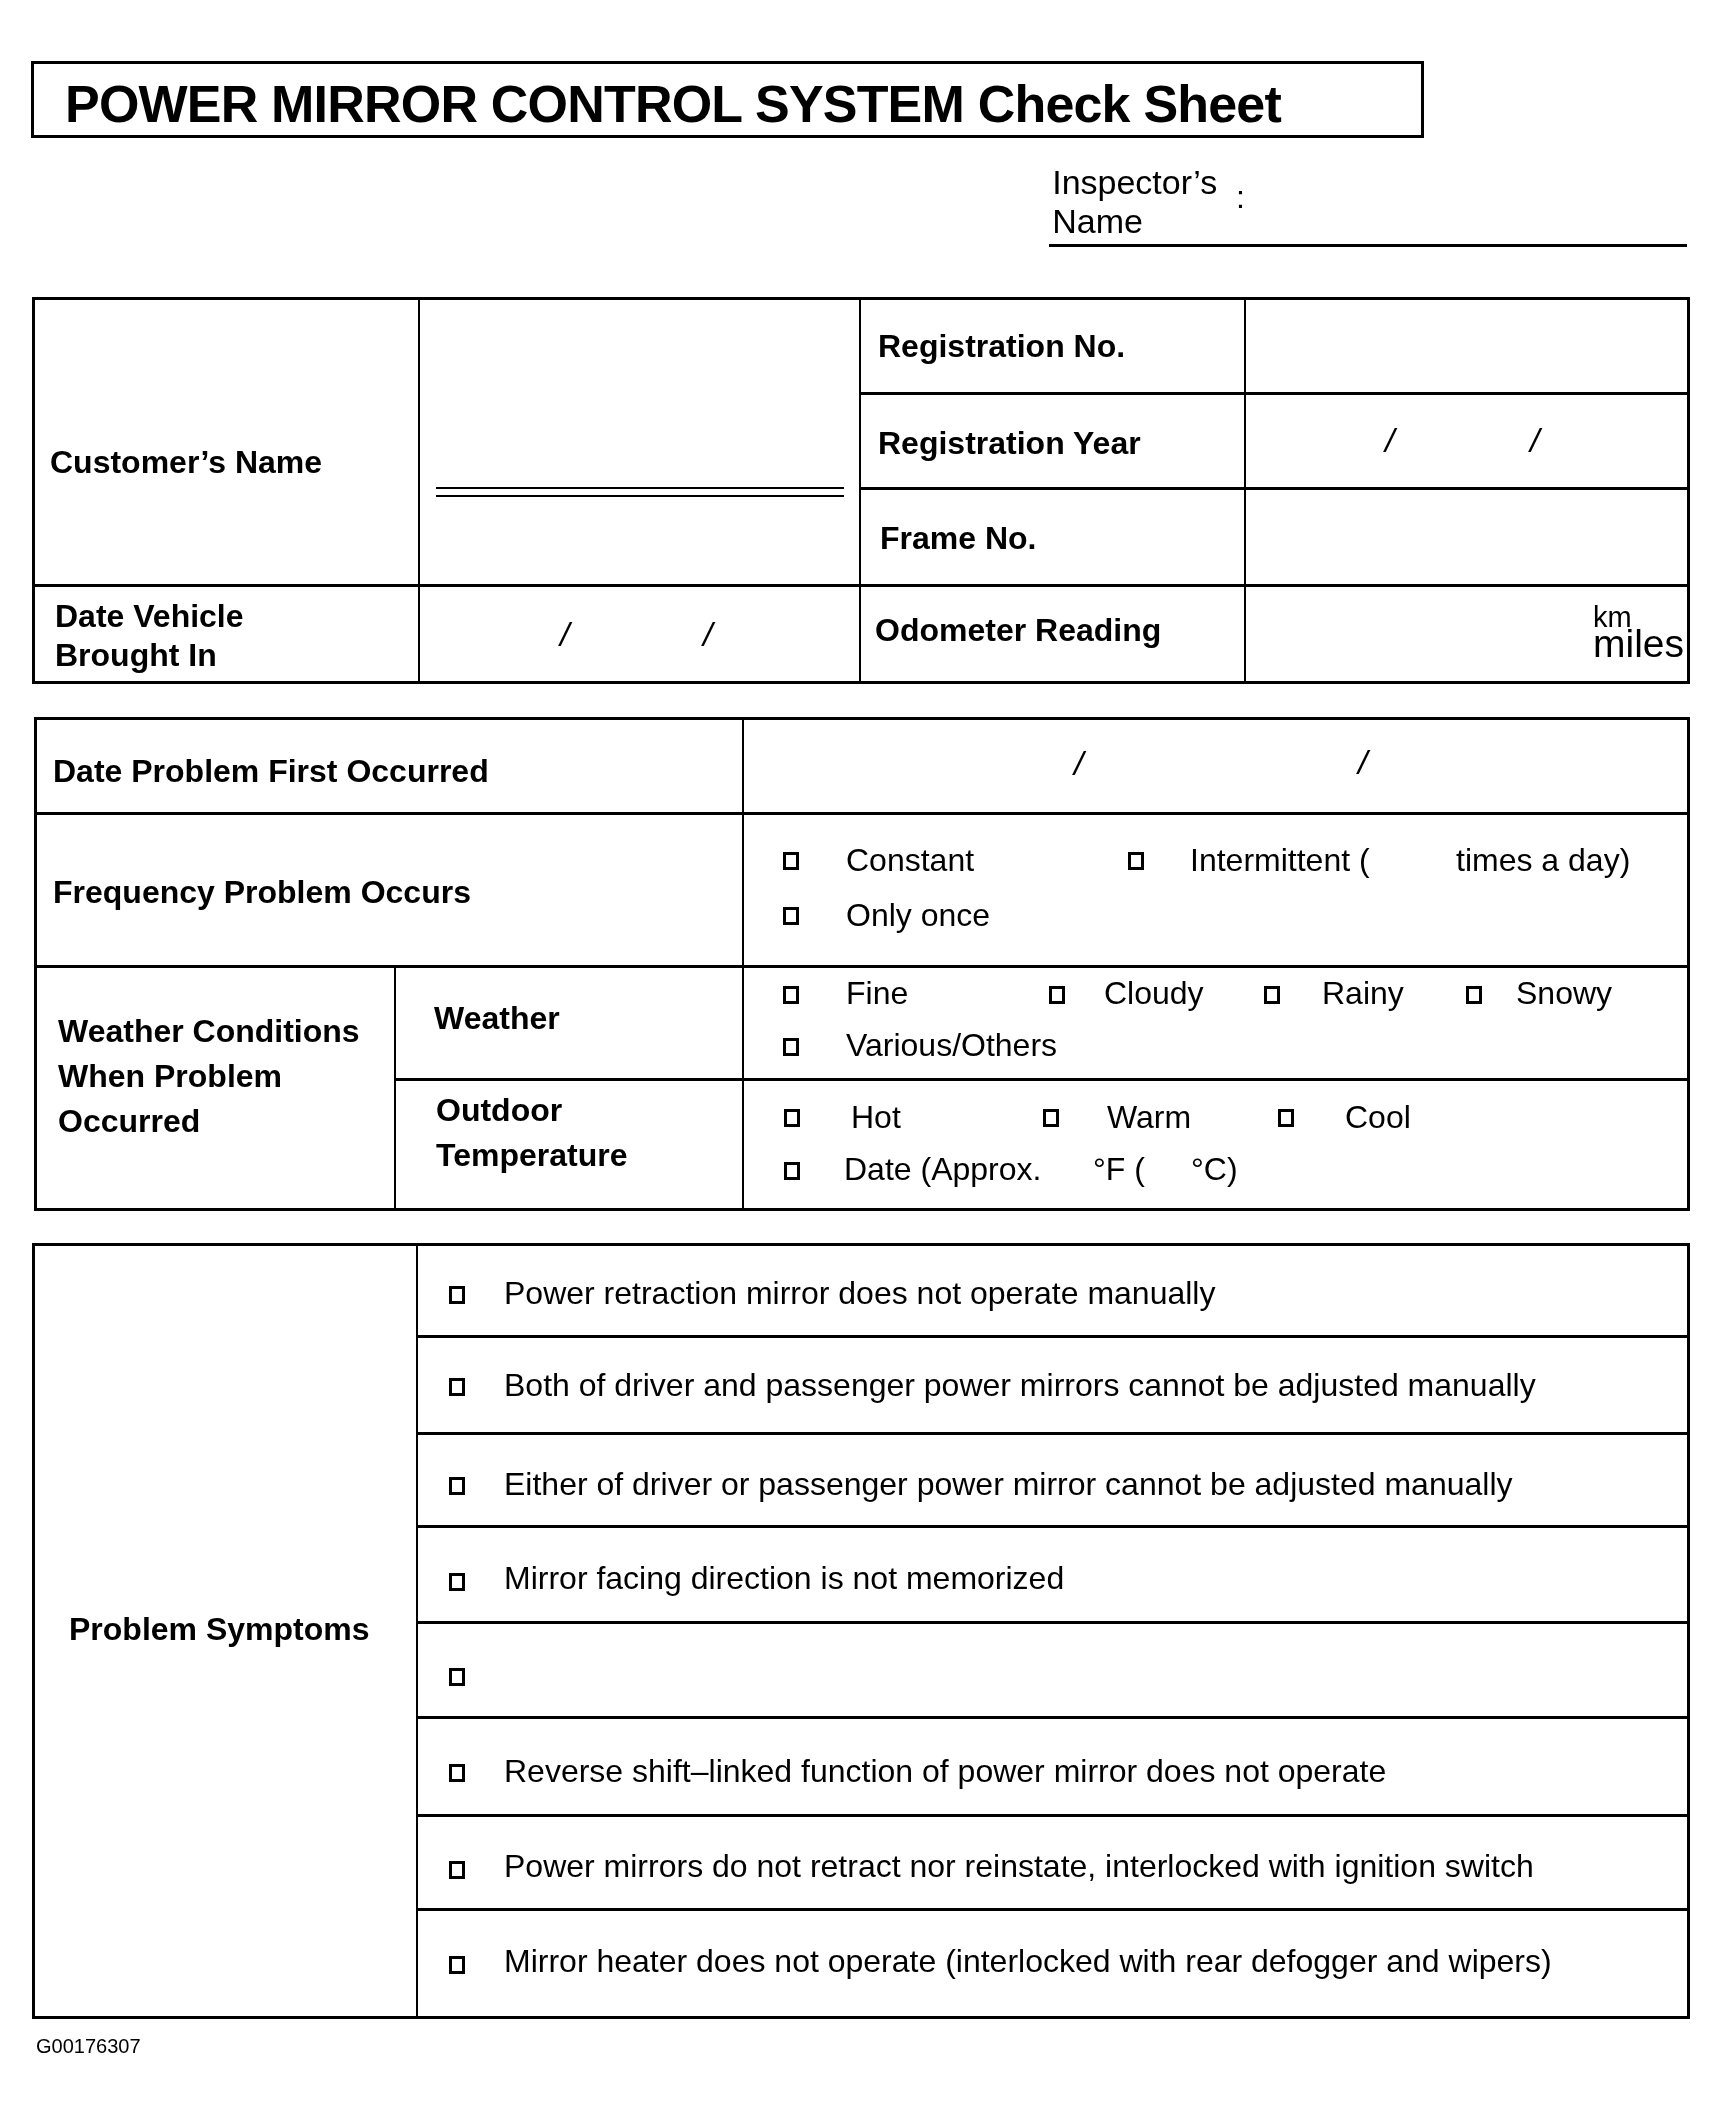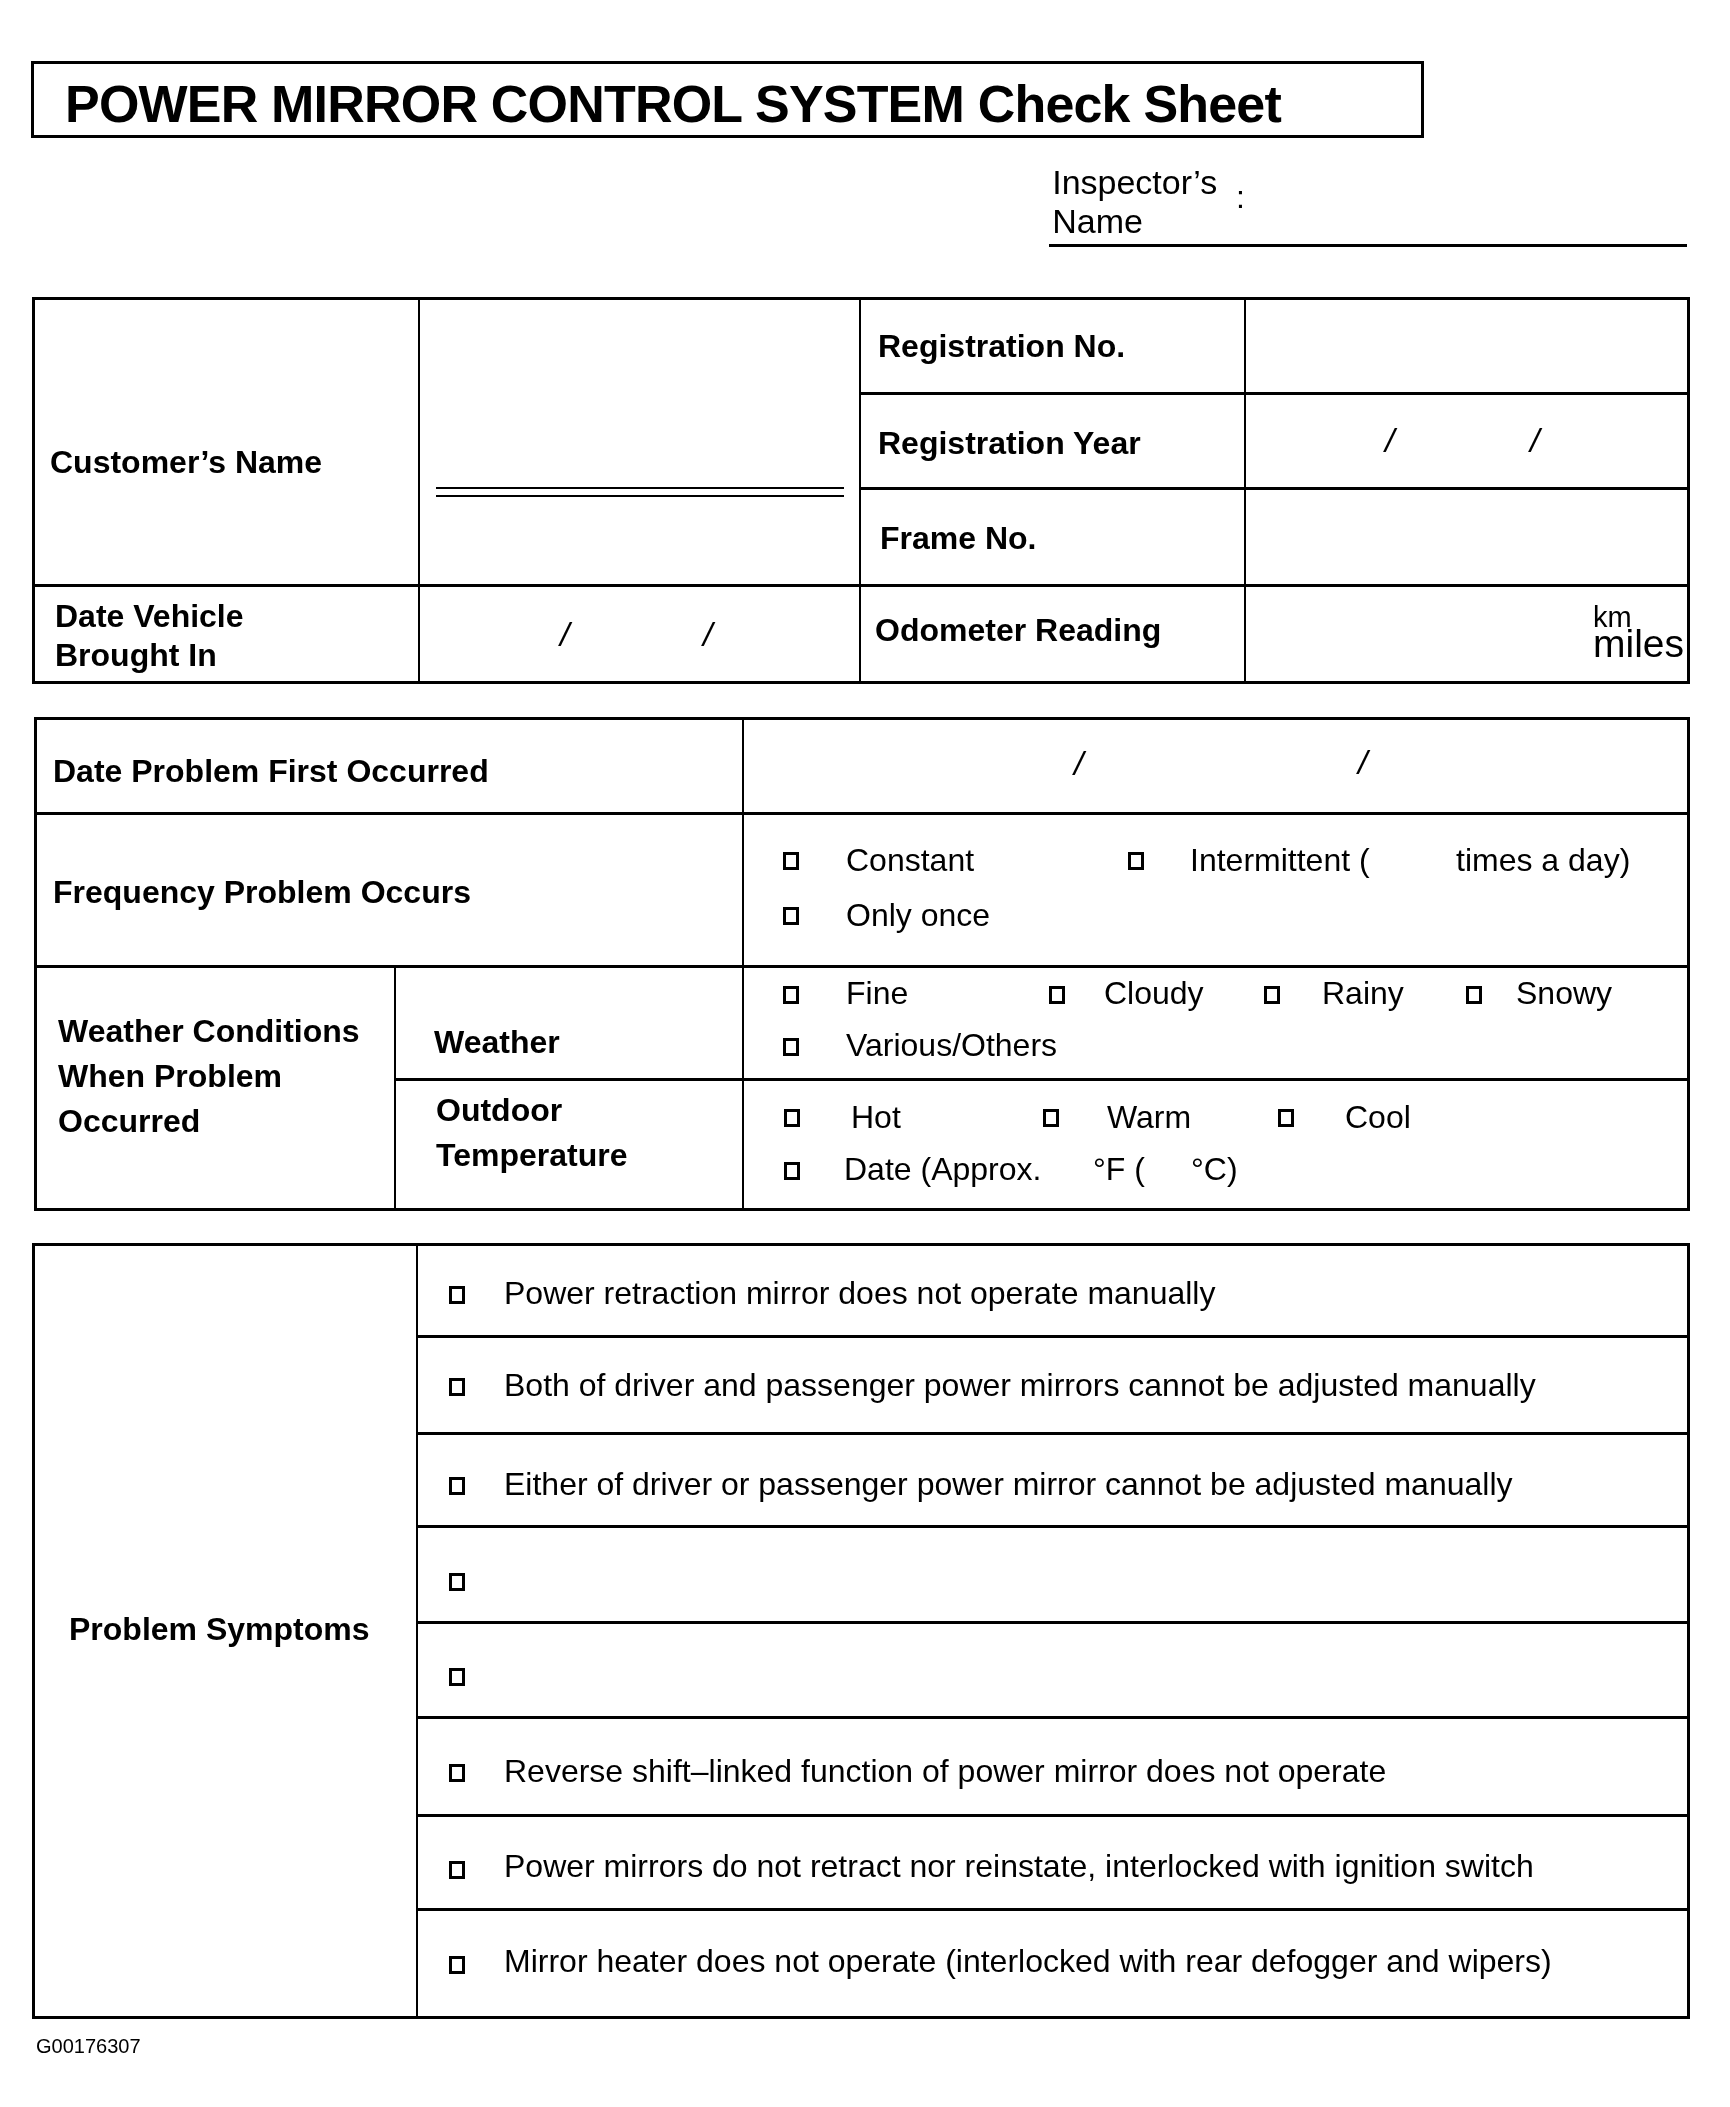--- a/index.html
+++ b/index.html
@@ -126,21 +126,21 @@
 <div class="txt" style="left:1448px; top:842px;margin-left:8px;">times a day)</div>
 <div class="cb" style="left:783px; top:907px;"></div>
 <div class="txt" style="left:846px; top:897px;">Only once</div>
 
 <div class="lbl" style="left:58px; top:1009px; line-height:45px;">
   <div>Weather Conditions</div>
   <div>When Problem</div>
   <div>Occurred</div>
 </div>
 
-<div class="lbl" style="left:434px; top:998px;margin-top:24px;">Weather</div>
+<div class="lbl" style="left:434px; top:998px;">Weather</div>
 <div class="cb" style="left:783px; top:986px;"></div>
 <div class="txt" style="left:846px; top:975px;">Fine</div>
 <div class="cb" style="left:1049px; top:986px;"></div>
 <div class="txt" style="left:1104px; top:975px;">Cloudy</div>
 <div class="cb" style="left:1264px; top:986px;"></div>
 <div class="txt" style="left:1322px; top:975px;">Rainy</div>
 <div class="cb" style="left:1466px; top:986px;"></div>
 <div class="txt" style="left:1516px; top:975px;">Snowy</div>
 <div class="cb" style="left:783px; top:1038px;"></div>
 <div class="txt" style="left:846px; top:1027px;">Various/Others</div>
@@ -181,20 +181,21 @@
 <div class="symptom-row" style="top:1338px; height:94px;">
   <div class="cb" style="top:40px;"></div>
   <div class="txt" style="top:29px;">Both of driver and passenger power mirrors cannot be adjusted manually</div>
 </div>
 <div class="symptom-row" style="top:1435px; height:90px;">
   <div class="cb" style="top:42px;"></div>
   <div class="txt" style="top:31px;">Either of driver or passenger power mirror cannot be adjusted manually</div>
 </div>
 <div class="symptom-row" style="top:1529px; height:92px;">
   <div class="cb" style="top:44px;"></div>
+  <div class="txt" style="top:31px;">Mirror facing direction is not memorized</div>
 </div>
 <div class="symptom-row" style="top:1624px; height:92px;">
   <div class="cb" style="top:44px;"></div>
 </div>
 <div class="symptom-row" style="top:1719px; height:95px;">
   <div class="cb" style="top:45px;"></div>
   <div class="txt" style="top:34px;">Reverse shift–linked function of power mirror does not operate</div>
 </div>
 <div class="symptom-row" style="top:1817px; height:90px;">
   <div class="cb" style="top:44px;"></div>

